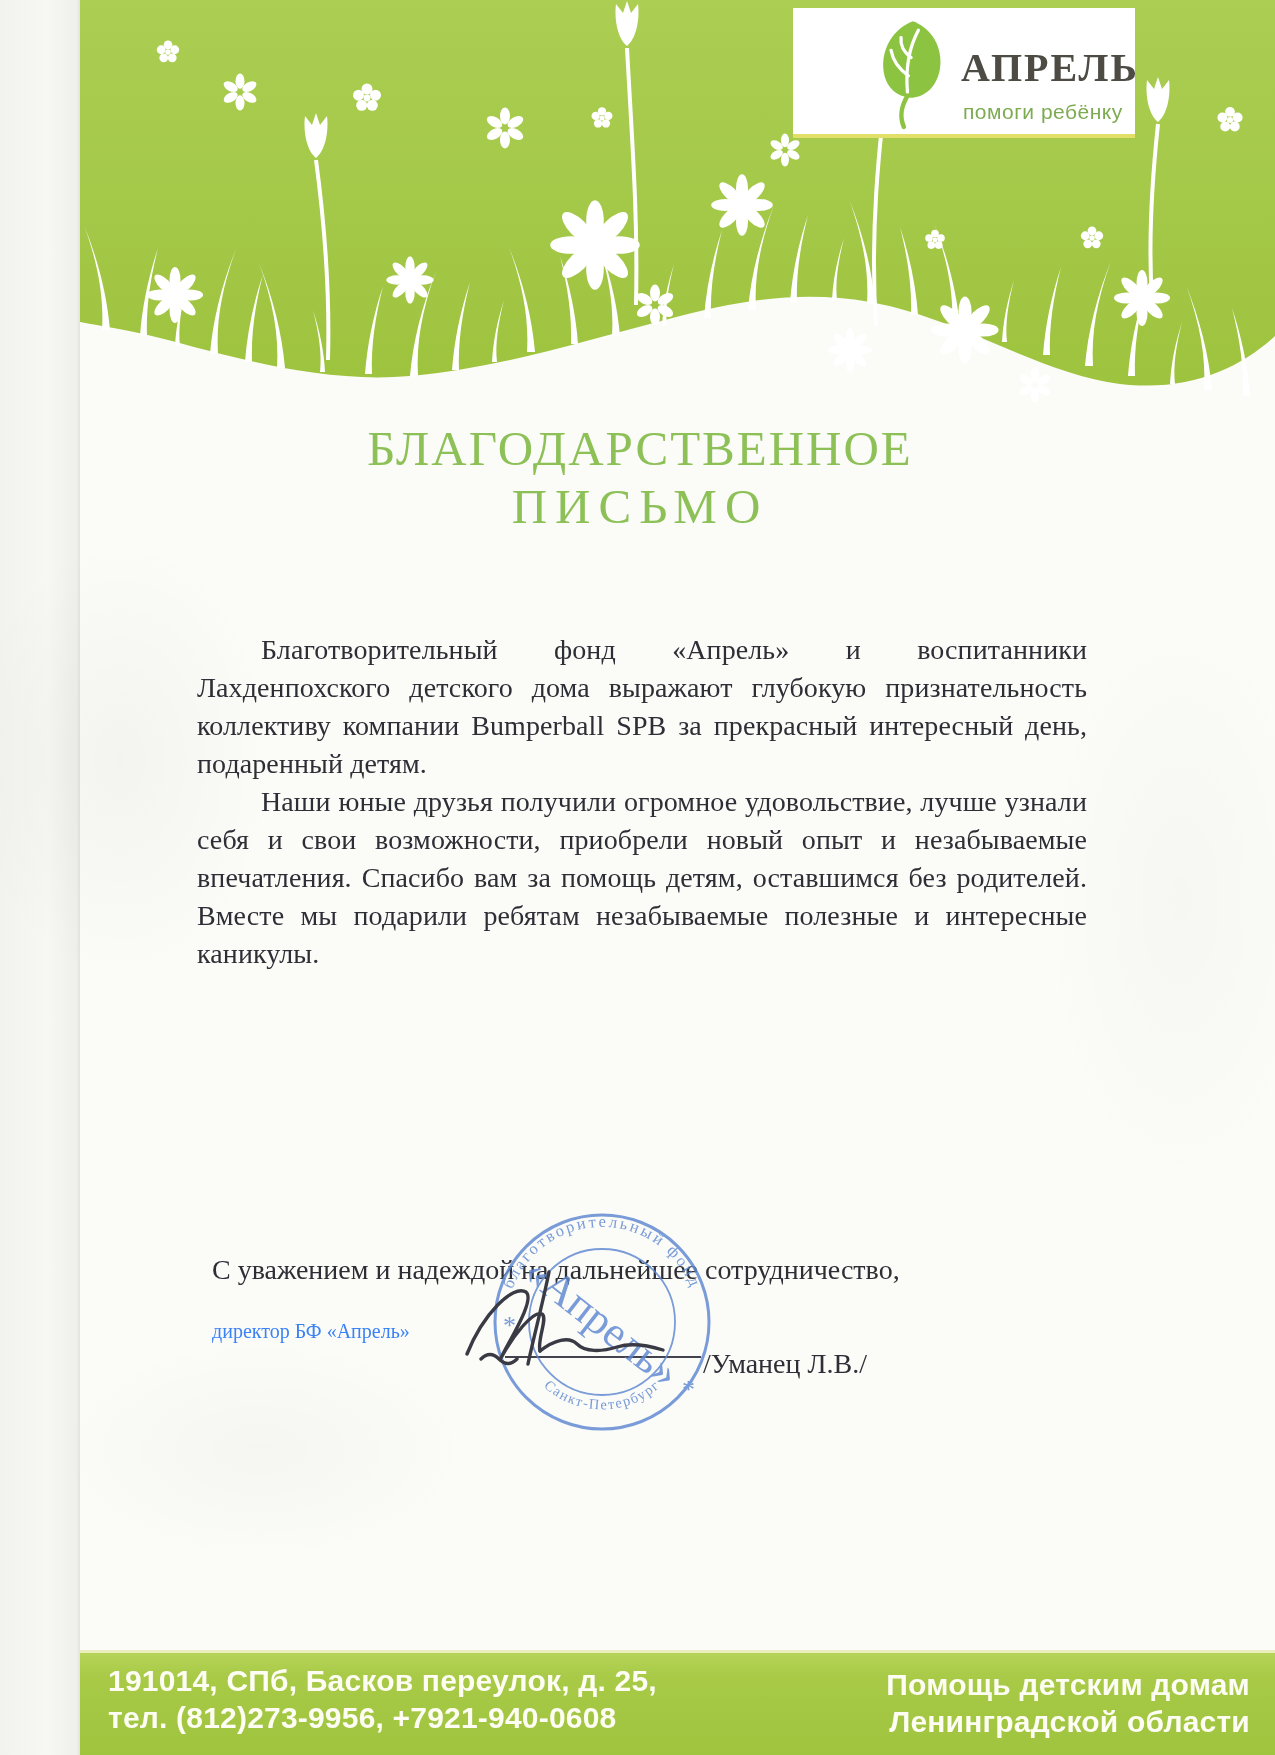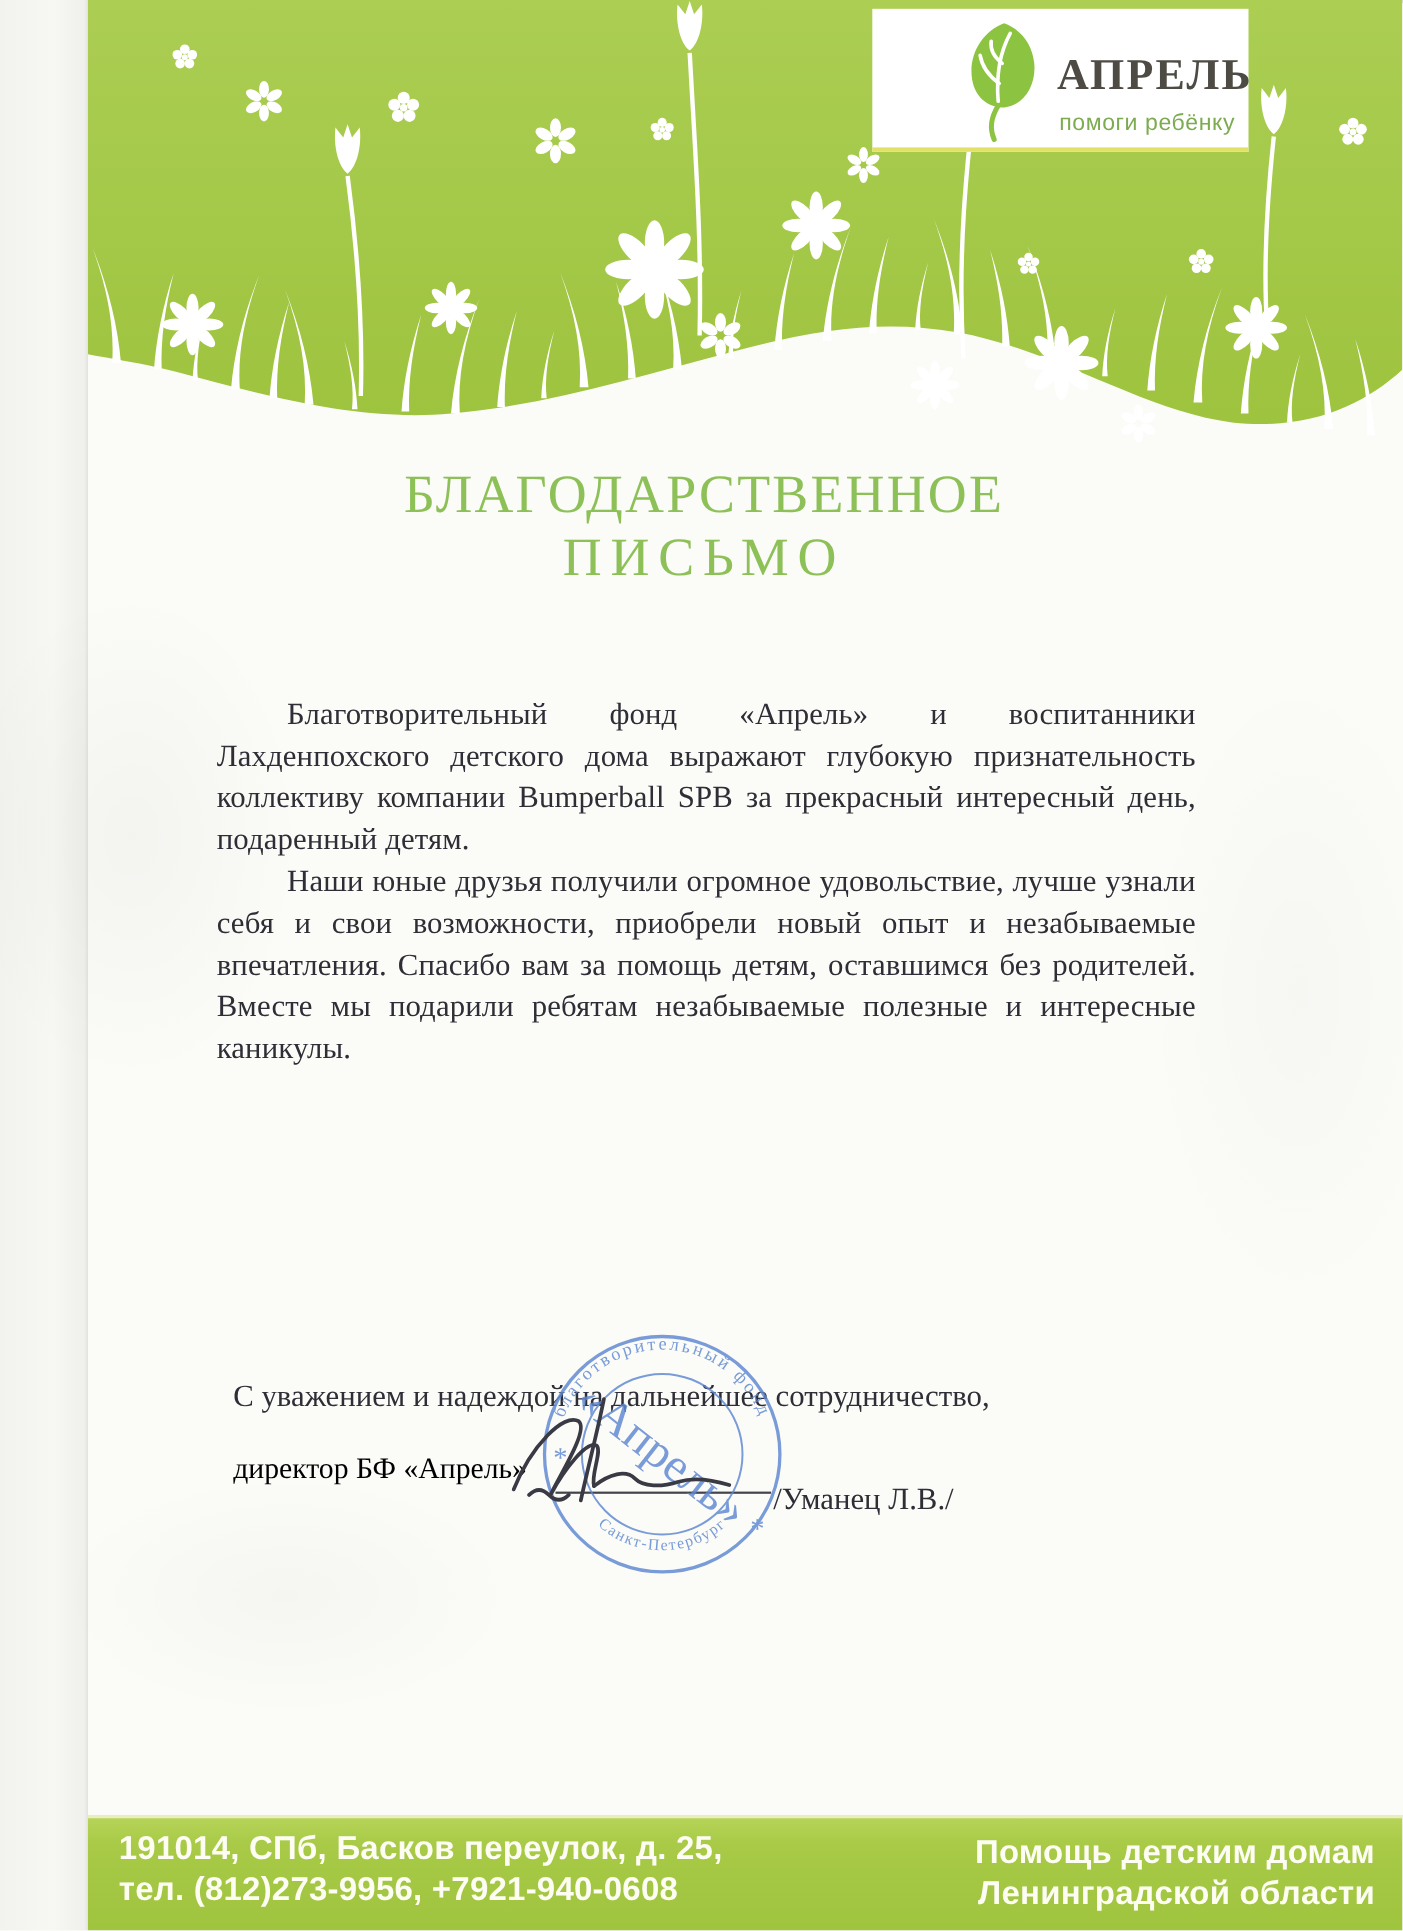--- a/index.html
+++ b/index.html
@@ -45,21 +45,21 @@
   
   .letter-body{
     position:absolute;left:197px;top:631px;width:890px;
     font-size:28px;line-height:38px;color:#2e2e36;text-align:justify;
     letter-spacing:.1px;
   }
   .letter-body p{margin:0;text-indent:64px;}
   .closing-line{
     position:absolute;left:212px;top:1254px;font-size:28px;color:#2e2e36;
   }
-  .signer-role{position:absolute;left:212px;top:1320px;font-size:27px;color:#000000;z-index:6;}
+  .signer-role{position:absolute;left:212px;top:1320px;font-size:20px;color:#3b82f6;z-index:6;}
   .signer-name{position:absolute;left:703px;top:1320px;font-size:28px;color:#2e2e36;z-index:6;margin-top:28px;}
   .sig-line{
     position:absolute;left:505px;top:1322px;width:196px;height:34px;
     border-bottom:2.5px solid #43434d;z-index:4;
   }
   .stamp{position:absolute;left:488px;top:1208px;width:228px;height:228px;opacity:.82;z-index:5;}
   .sig-scribble{position:absolute;left:443px;top:1258px;width:272px;height:112px;z-index:7;}
   
   .footer-band{
     position:absolute;left:80px;top:1650px;width:1195px;height:105px;

